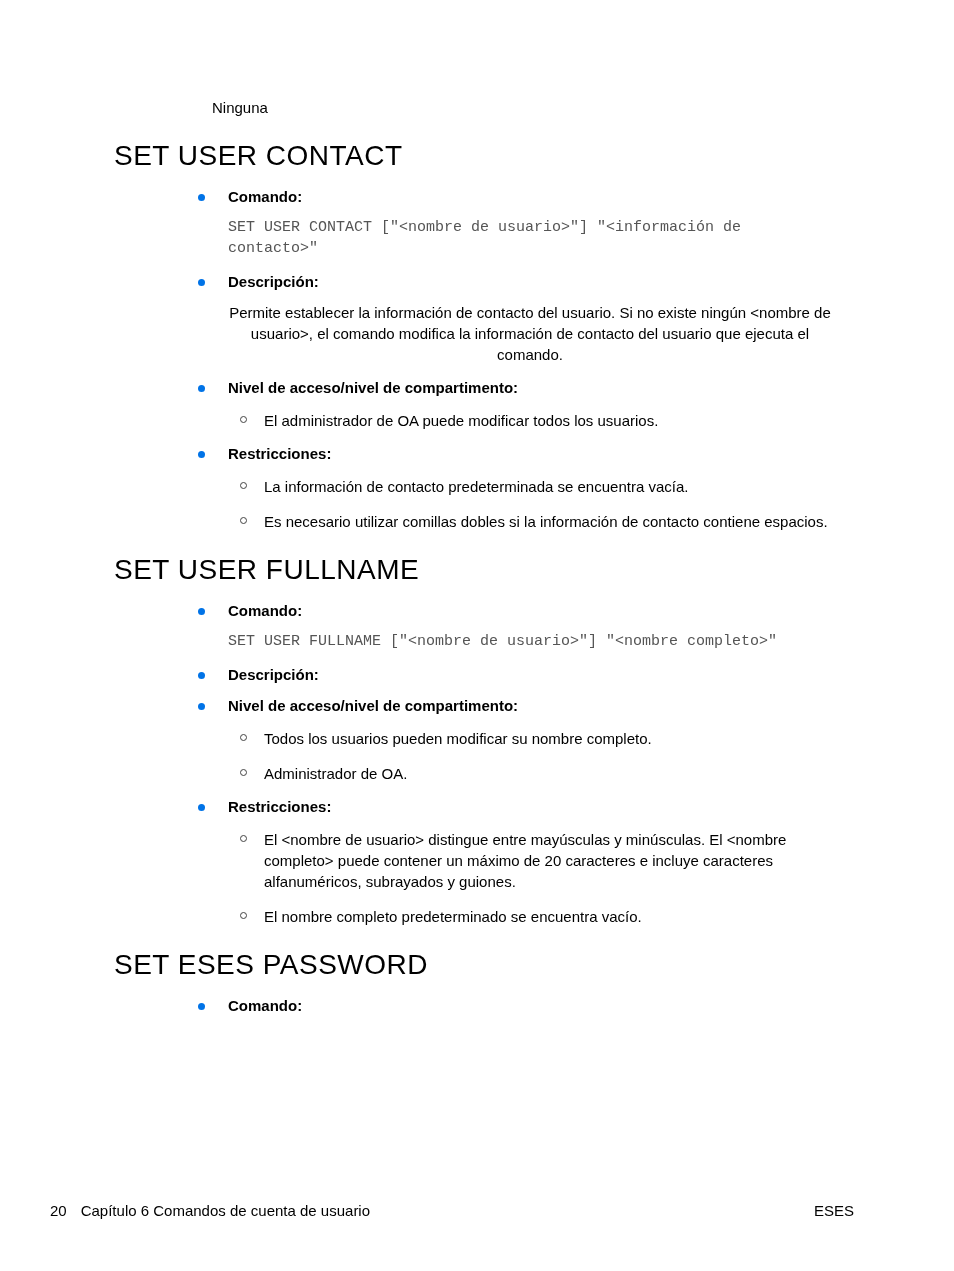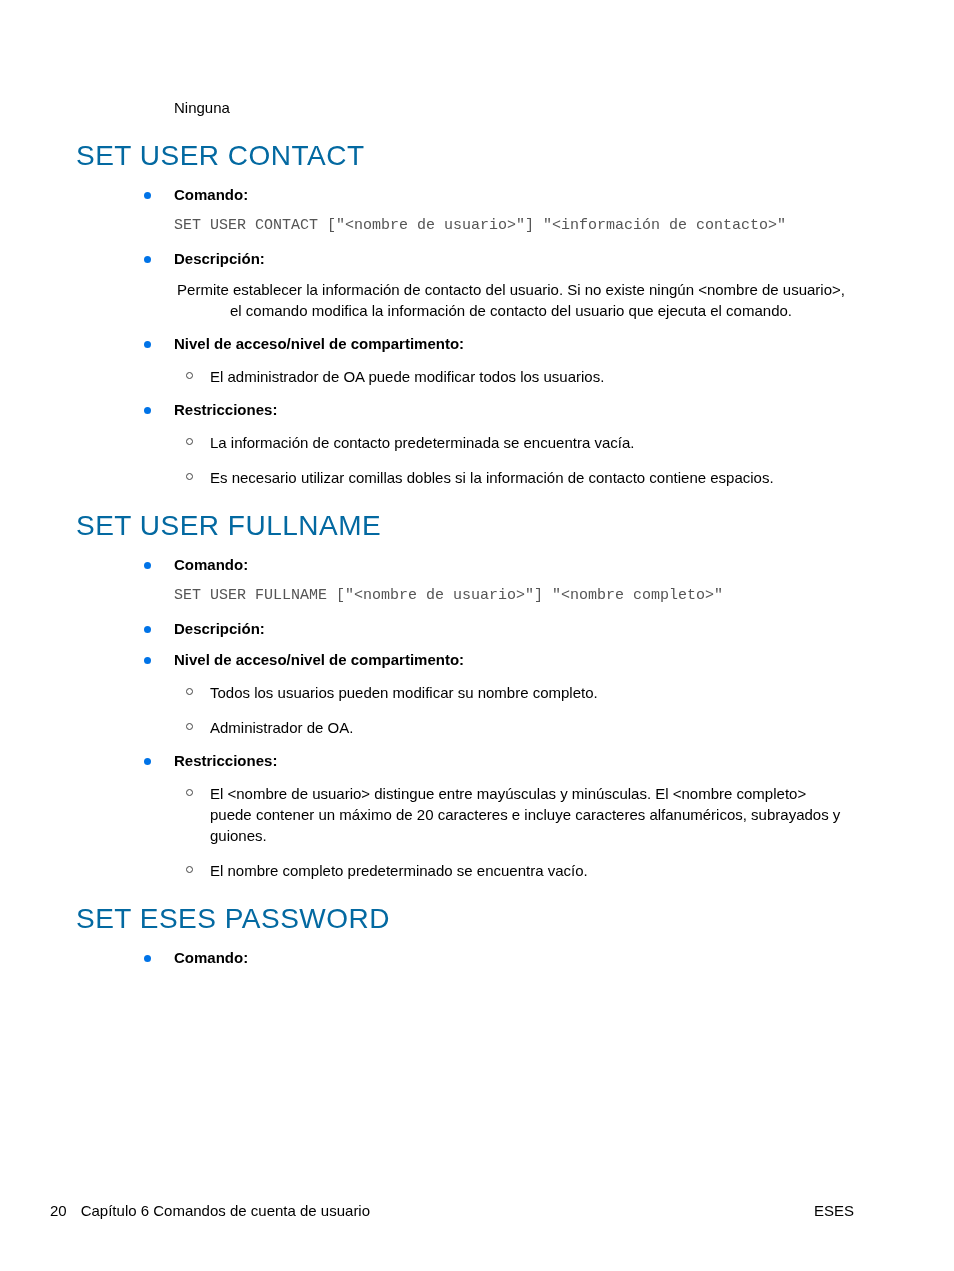--- a/index.html
+++ b/index.html
@@ -9,37 +9,37 @@
     width: 954px;
     height: 1271px;
     font-family: Arial, Helvetica, sans-serif;
     background: #fff;
     color: #000;
   }
   .page {
     position: relative;
     width: 926px;
     height: 1271px;
-    padding: 98px 78px 0 76px;
+    padding: 98px 78px 0 114px;
   }
   .lead-in {
     font-size: 15px;
     margin-left: 98px;
     line-height: 1.3;
   }
   h2.section-title {
-    color: #0369a1;
+    color: #000000;
     font-weight: 400;
     font-size: 28px;
     letter-spacing: 0.5px;
     margin: 22px 0 10px 0;
   }
   ul.level1 {
     list-style: none;
-    margin: 0;
+    margin: 16px;
     padding: 0 0 0 98px;
   }
   ul.level1 > li {
     position: relative;
     padding-left: 0;
     margin-top: 14px;
   }
   ul.level1 > li::before {
     content: "";
     position: absolute;

